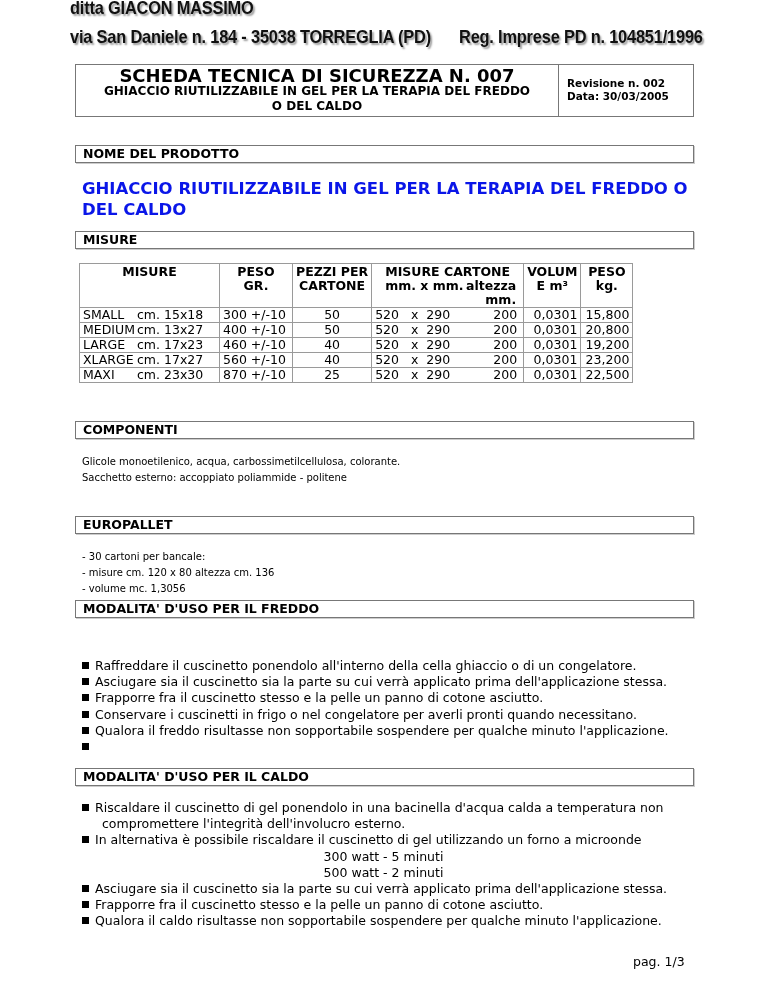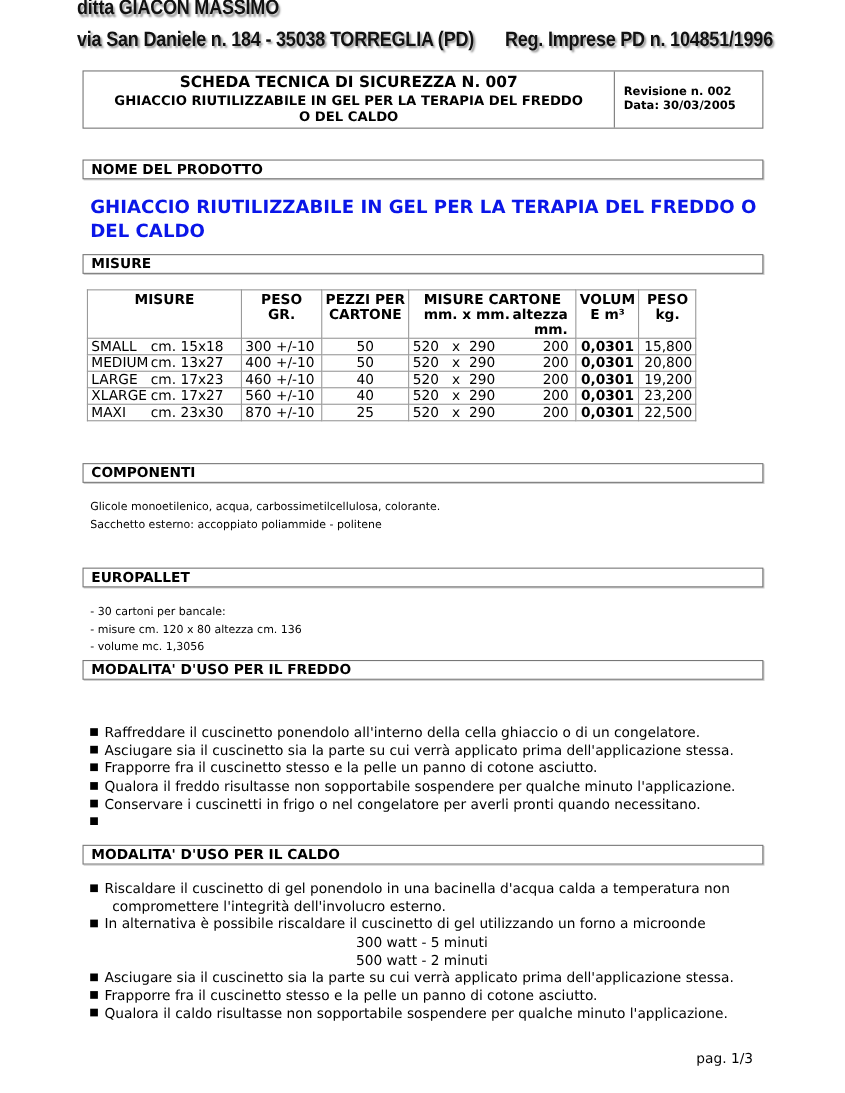--- a/index.html
+++ b/index.html
@@ -20,21 +20,21 @@
   .lh-reg { position: absolute; left: 389px; top: 25px; }
 
   .title-box {
     position: absolute; left: 75px; top: 64px; width: 619px; height: 53px;
     border: 1px solid #777; display: flex; box-sizing: border-box;
   }
   .title-main {
     width: 483px; border-right: 1px solid #777; text-align: center;
     box-sizing: border-box; padding-top: 2px;
   }
-  .title-h1 { font-weight: bold; font-size: 14px; line-height: 17px; }
+  .title-h1 { font-weight: bold; font-size: 18px; line-height: 17px; }
   .title-h2 { font-weight: bold; font-size: 12px; line-height: 15px; }
   .title-side {
     flex: 1; font-weight: bold; font-size: 10.5px; line-height: 13px;
     padding: 12px 0 0 8px;
   }
 
   .section-header {
     position: absolute; left: 75px; width: 619px; height: 18px;
     border: 1px solid #777; box-sizing: border-box; box-shadow: 1px 1px 0 #ccc;
     font-weight: bold; font-size: 12.5px; line-height: 16px; padding-left: 7px;
@@ -53,21 +53,21 @@
   }
   table.misure th { font-weight: bold; vertical-align: top; text-align: center; height: 42px; padding-top: 1px; }
   table.misure td { height: 14px; }
   .c-size { width: 133px; }
   .c-size .lbl { display: inline-block; width: 54px; }
   .c-peso { width: 66px; }
   .c-pezzi { width: 68px; text-align: center; }
   .c-cart { width: 145px; margin-left: 14px; }
   .c-cart .dim { display: inline-block; width: 100px; }
   .c-cart .alt { display: inline-block; width: 42px; text-align: right; }
-  .c-vol { width: 46px; text-align: center; font-weight: bold; }
+  .c-vol { width: 46px; text-align: right; }
   .c-kg { width: 45px; text-align: right; }
   th.c-cart .hsub { display: flex; justify-content: space-between; padding: 0 4px 0 10px; }
   th.c-cart .hsub2 { text-align: right; padding-right: 4px; }
 
   .para { position: absolute; left: 82px; font-size: 10px; line-height: 16px; }
   .bullets { position: absolute; left: 82px; font-size: 12.5px; line-height: 16.2px; width: 620px; }
   .bullet-item { position: relative; padding-left: 13px; }
   .bullet-item .sq {
     position: absolute; left: 0; top: 4px; width: 7px; height: 7px; background: #000;
   }
@@ -189,22 +189,22 @@
   <div>- 30 cartoni per bancale:</div>
   <div>- misure cm. 120 x 80 altezza cm. 136</div>
   <div>- volume mc. 1,3056</div>
 </div>
 
 <div class="section-header" style="top:600px">MODALITA' D'USO PER IL FREDDO</div>
 <div class="bullets" style="top:658px">
   <div class="bullet-item"><span class="sq"></span><span>Raffreddare il cuscinetto ponendolo all'interno della cella ghiaccio o di un congelatore.</span></div>
   <div class="bullet-item"><span class="sq"></span><span>Asciugare sia il cuscinetto sia la parte su cui verrà applicato prima dell'applicazione stessa.</span></div>
   <div class="bullet-item"><span class="sq"></span><span>Frapporre fra il cuscinetto stesso e la pelle un panno di cotone asciutto.</span></div>
+  <div class="bullet-item"><span class="sq"></span><span>Conservare i cuscinetti in frigo o nel congelatore per averli pronti quando necessitano.</span></div>
   <div class="bullet-item"><span class="sq"></span><span>Qualora il freddo risultasse non sopportabile sospendere per qualche minuto l'applicazione.</span></div>
-  <div class="bullet-item"><span class="sq"></span><span>Conservare i cuscinetti in frigo o nel congelatore per averli pronti quando necessitano.</span></div>
   <div class="bullet-item"><span class="sq"></span></div>
 </div>
 
 <div class="section-header" style="top:768px">MODALITA' D'USO PER IL CALDO</div>
 <div class="bullets" style="top:800px">
   <div class="bullet-item">
     <span class="sq"></span>
     <div>Riscaldare il cuscinetto di gel ponendolo in una bacinella d'acqua calda a temperatura non</div>
     <div class="cont">compromettere l'integrità dell'involucro esterno.</div>
   </div>

